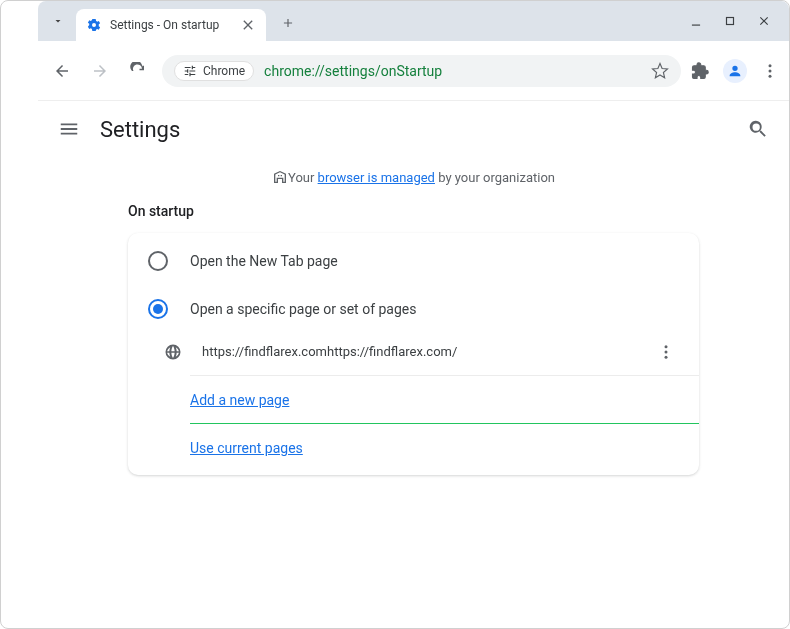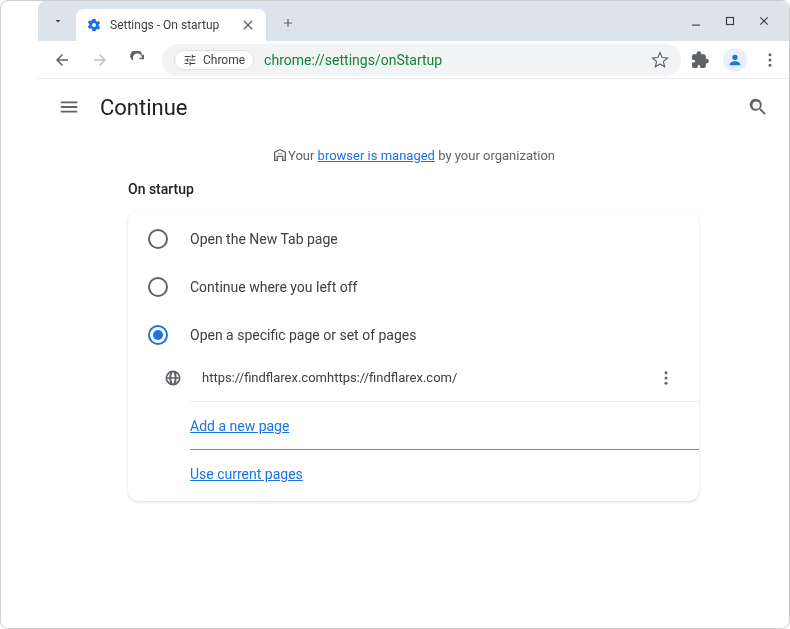--- a/index.html
+++ b/index.html
@@ -11,21 +11,21 @@
 .tab-chevron { width: 24px; height: 24px; border-radius: 12px; display: flex; align-items: center; justify-content: center; color: #444; margin-right: 6px; cursor: pointer; }
 .tab { display: flex; align-items: center; background: #fff; height: 32px; border-radius: 8px 8px 0 0; padding: 0 10px; margin-top: 8px; gap: 8px; min-width: 190px; }
 .tab .favicon { width: 16px; height: 16px; color: #1a73e8; }
 .tab .title { font-size: 12px; color: #3c4043; flex: 1; white-space: nowrap; overflow: hidden; }
 .tab .close { width: 16px; height: 16px; color: #5f6368; cursor: pointer; }
 .new-tab { width: 28px; height: 28px; border-radius: 14px; display: flex; align-items: center; justify-content: center; color: #5f6368; cursor: pointer; margin-left: 8px; margin-top: 4px; }
 .window-controls { margin-left: auto; display: flex; gap: 20px; padding-right: 10px; }
 .window-controls .wc { width: 14px; height: 14px; color: #3c4043; cursor: pointer; }
 
 
-.toolbar { height: 38px; background: #fff; display: flex; align-items: center; padding: 0 10px; gap: 10px; border-bottom: 1px solid #eee; }
+.toolbar { height: 60px; background: #fff; display: flex; align-items: center; padding: 0 10px; gap: 10px; border-bottom: 1px solid #eee; }
 .toolbar .nav-btn { width: 28px; height: 28px; display: flex; align-items: center; justify-content: center; color: #5f6368; cursor: pointer; border-radius: 14px; }
 .toolbar .nav-btn.disabled { color: #bdc1c6; cursor: default; }
 .omnibox { flex: 1; height: 32px; background: #f1f3f4; border-radius: 16px; display: flex; align-items: center; padding: 0 12px; gap: 10px; }
 .omnibox .chip { display: flex; align-items: center; gap: 6px; background: #fff; border: 1px solid #e0e0e0; border-radius: 14px; padding: 2px 8px; font-size: 12px; color: #3c4043; }
 .omnibox .chip svg { width: 14px; height: 14px; }
 .omnibox .url { font-size: 14px; color: #15803d; flex: 1; }
 .omnibox .star { color: #5f6368; cursor: pointer; }
 .toolbar .right-icons { display: flex; align-items: center; gap: 14px; }
 .toolbar .right-icons .ic { color: #5f6368; cursor: pointer; width: 18px; height: 18px; }
 .avatar { width: 24px; height: 24px; border-radius: 12px; background: #e8f0fe; display: flex; align-items: center; justify-content: center; color: #1a73e8; }
@@ -144,21 +144,21 @@
           <circle cx="12" cy="12" r="2" fill="currentColor"></circle>
           <circle cx="12" cy="19" r="2" fill="currentColor"></circle>
         </svg>
     </div>
   </div>
 
   <div class="settings-header">
     <svg class="hamburger" width="22" height="22" viewBox="0 0 24 24">
         <path fill="currentColor" d="M3 6h18v2H3zm0 5h18v2H3zm0 5h18v2H3z"></path>
       </svg>
-    <div class="settings-title">Continue</div>
+    <div class="settings-title">Settings</div>
     <svg class="search-right" width="22" height="22" viewBox="0 0 24 24">
         <path fill="currentColor" d="M15.5 14h-.79l-.28-.27a6.5 6.5 0 10-.7.7l.27.28v.79l5 4.99L20.49 19l-4.99-5zM10 14a4 4 0 110-8 4 4 0 010 8z"></path>
       </svg>
   </div>
 
   <div class="managed-row">
     <svg viewBox="0 0 24 24">
         <path fill="currentColor" d="M3 21V7l9-4 9 4v14h-6v-6H9v6H3zm2-2h2v-6h10v6h2V8.3L12 5 5 8.3V19zm4-10h2v2H9V9zm4 0h2v2h-2V9z"></path>
       </svg>
     <span>
@@ -166,24 +166,20 @@
     </span>
   </div>
 
   <div class="content">
     <div class="section-title">On startup</div>
 
     <div class="card">
       <div class="option-row">
         <div class="radio"></div>
         <div class="option-label">Open the New Tab page</div>
-      </div>
-      <div class="option-row">
-        <div class="radio"></div>
-        <div class="option-label">Continue where you left off</div>
       </div>
       <div class="option-row">
         <div class="radio checked"></div>
         <div class="option-label">Open a specific page or set of pages</div>
       </div>
 
       <div class="sub-block">
         <div class="page-row">
           <svg class="globe" viewBox="0 0 24 24">
               <path fill="currentColor" d="M12 2a10 10 0 100 20 10 10 0 000-20zm7.93 9h-3.02a15.6 15.6 0 00-1.23-5.36A8.03 8.03 0 0119.93 11zM12 4c.9 1.3 1.97 3.62 2.2 7H9.8c.23-3.38 1.3-5.7 2.2-7zM4.07 13h3.02c.17 1.98.6 3.8 1.23 5.36A8.03 8.03 0 014.07 13zm3.02-2H4.07a8.03 8.03 0 014.25-5.36A15.6 15.6 0 007.09 11zM12 20c-.9-1.3-1.97-3.62-2.2-7h4.4c-.23 3.38-1.3 5.7-2.2 7zm3.68-1.64c.63-1.56 1.06-3.38 1.23-5.36h3.02a8.03 8.03 0 01-4.25 5.36z"></path>

